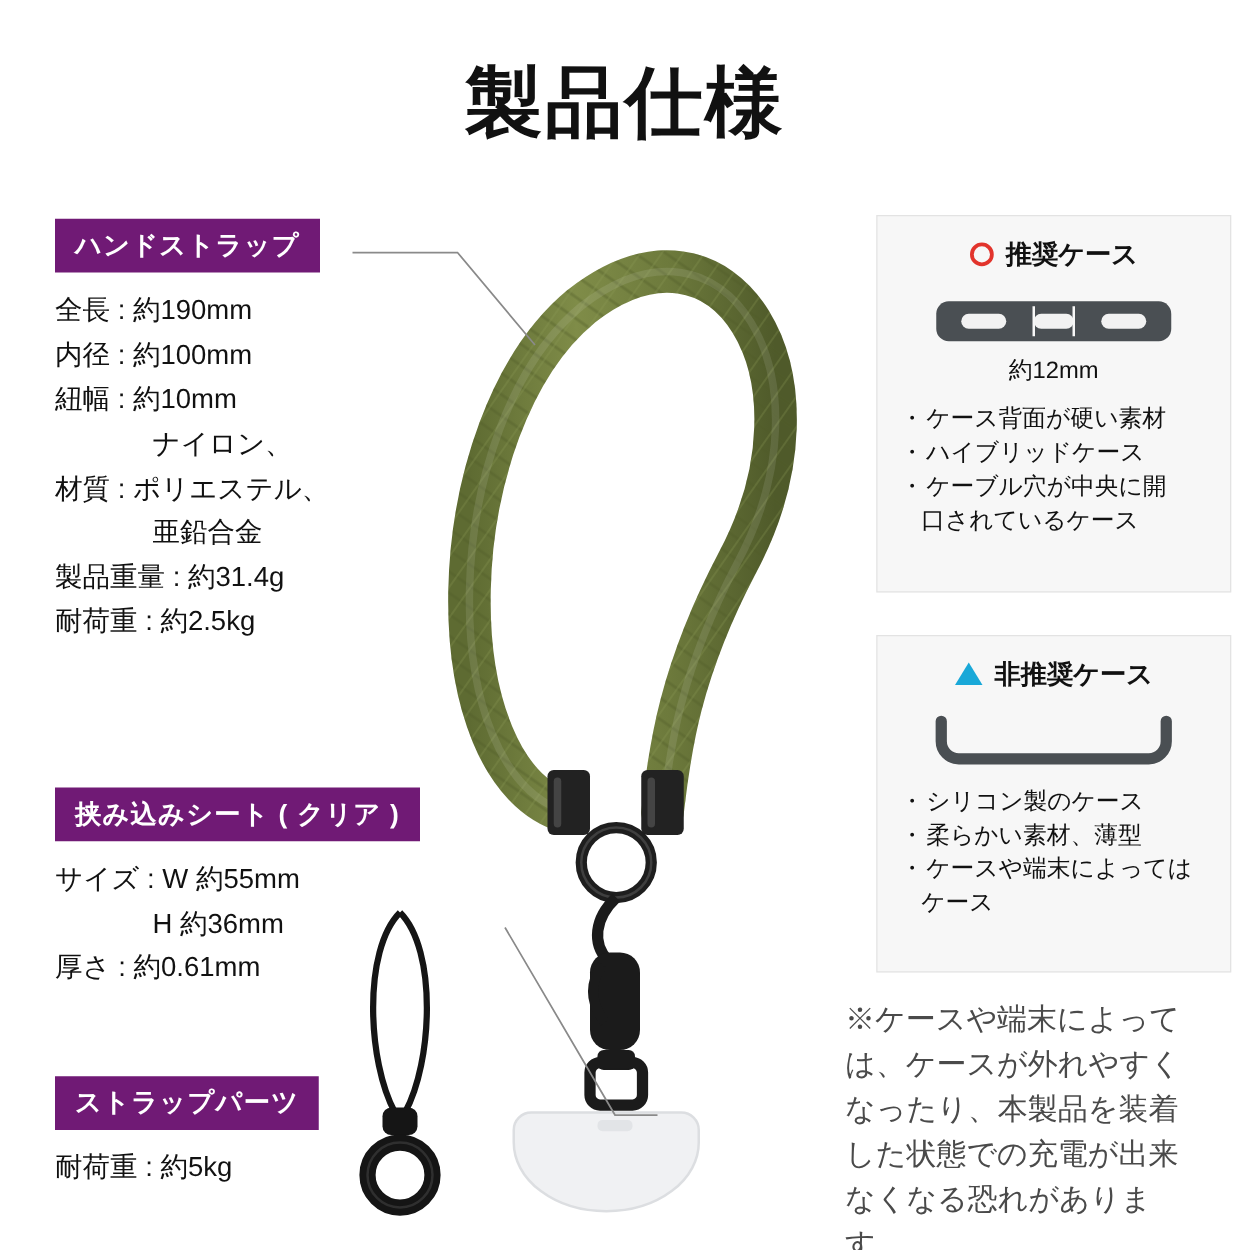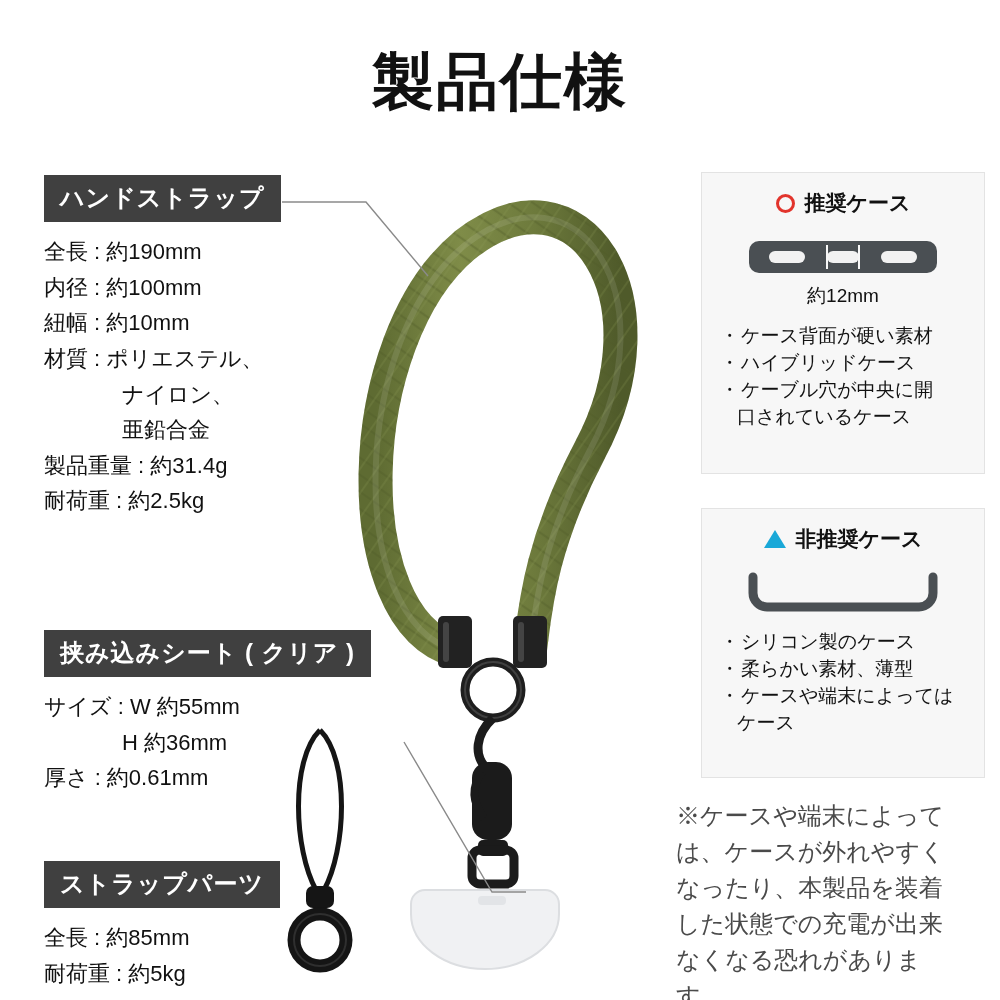--- a/index.html
+++ b/index.html
@@ -23,23 +23,23 @@
     font-weight: bold;
     letter-spacing: 2px;
     color: #111;
   }
 
   
   .left-col { position: absolute; left: 44px; top: 175px; width: 300px; }
 
   .tag {
     display: inline-block;
-    background: #404040;
+    background: #701a75;
     color: #ffffff;
-    font-size: 24px;
+    font-size: 21px;
     font-weight: bold;
     padding: 7px 16px 8px 16px;
     letter-spacing: 1px;
     white-space: nowrap;
   }
   .spec-list { margin-top: 12px; }
   .spec-row {
     font-size: 22px;
     line-height: 1.62;
     color: #111;
@@ -192,41 +192,40 @@
   <svg class="leader" style="left:400px; top:740px; width:130px; height:160px;">
     <path d="M4 2 L 92 152 L 126 152"></path>
   </svg>
 
   <div class="left-col">
     <div class="tag">ハンドストラップ</div>
     <div class="spec-list">
       <div class="spec-row">全長 : 約190mm</div>
       <div class="spec-row">内径 : 約100mm</div>
       <div class="spec-row">紐幅 : 約10mm</div>
+      <div class="spec-row indent1">ナイロン、</div>
       <div class="spec-row">材質 : ポリエステル、</div>
-      <div class="spec-row indent1">ナイロン、</div>
       <div class="spec-row indent2">亜鉛合金</div>
       <div class="spec-row">製品重量 : 約31.4g</div>
       <div class="spec-row">耐荷重 : 約2.5kg</div>
     </div>
   </div>
 
   <div class="block2">
     <div class="tag">挟み込みシート ( クリア )</div>
     <div class="spec-list">
       <div class="spec-row">サイズ : W 約55mm</div>
       <div class="spec-row indent1">H 約36mm</div>
       <div class="spec-row">厚さ : 約0.61mm</div>
     </div>
   </div>
 
   <div class="block3">
     <div class="tag">ストラップパーツ</div>
     <div class="spec-list">
-      <div class="spec-row">全長 : 約85mm</div>
       <div class="spec-row">耐荷重 : 約5kg</div>
     </div>
   </div>
 
   <div class="panel panel-1">
     <div class="panel-head">
       <span class="mark-circle"></span>
       <span>推奨ケース</span>
     </div>
 

